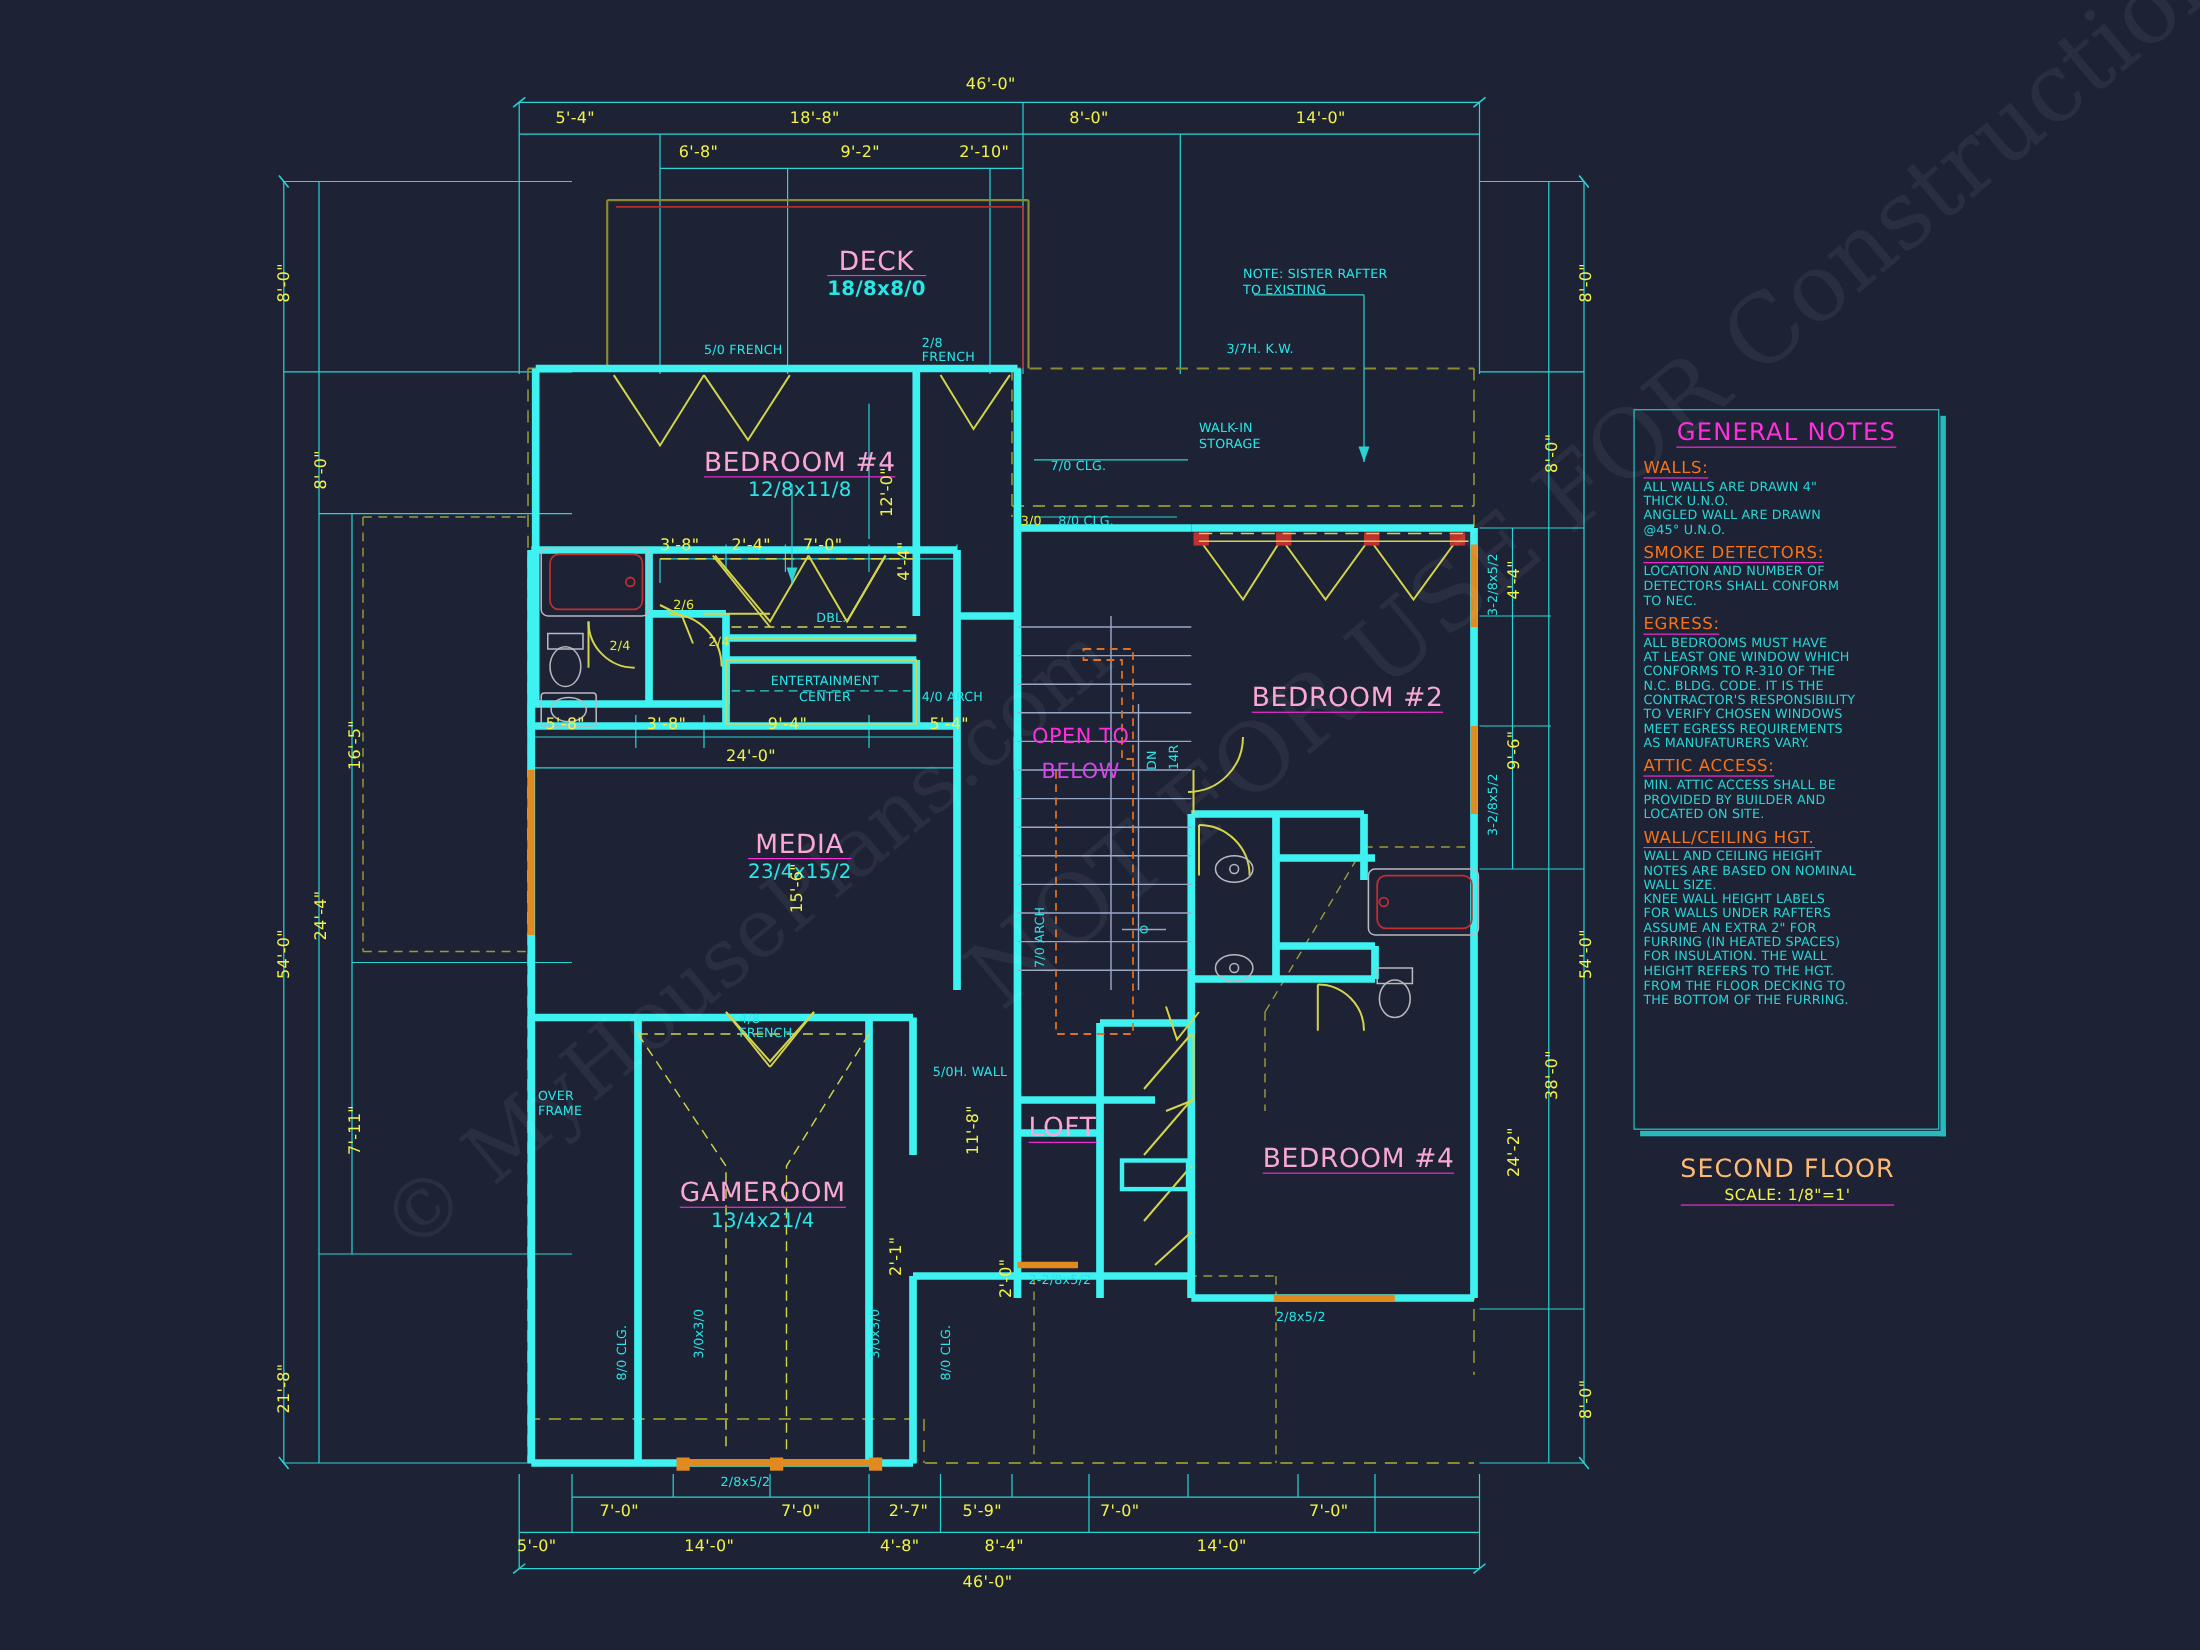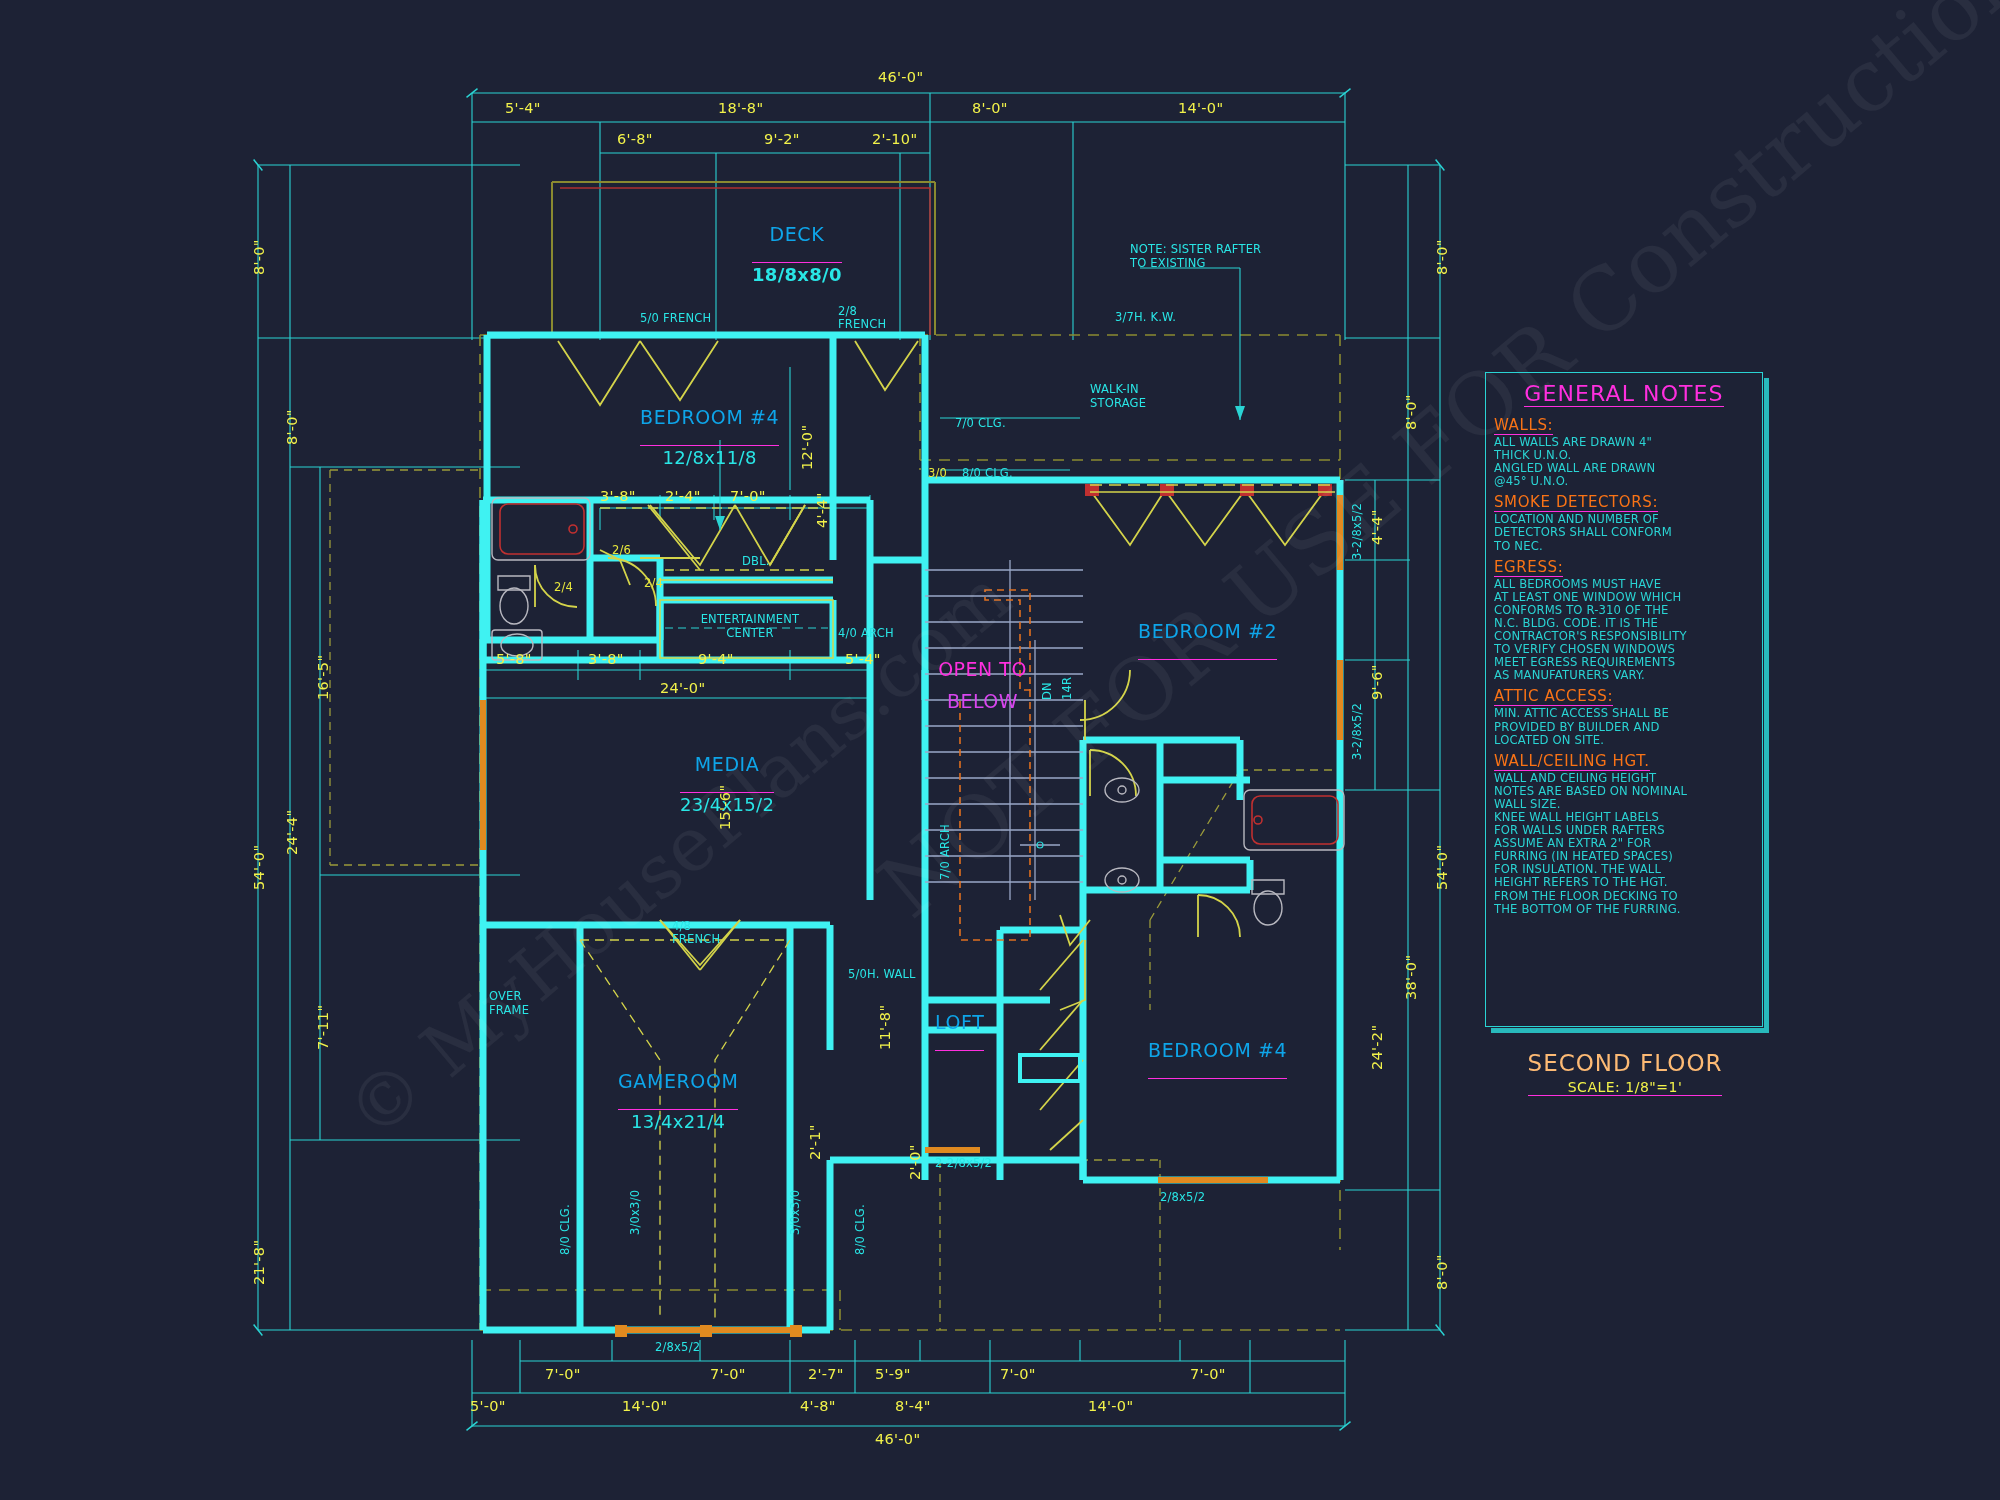--- a/index.html
+++ b/index.html
@@ -7,22 +7,22 @@
        font-family:"DejaVu Sans","Liberation Sans",sans-serif;}
   #stage{position:relative;width:2000px;height:1500px;background:#1d2235;}
   svg#plan{position:absolute;left:0;top:0;width:2000px;height:1500px;}
 
   .wm{position:absolute;color:rgba(255,255,255,0.055);font-family:"DejaVu Serif","Liberation Serif",serif;
       white-space:nowrap;pointer-events:none;font-weight:400;}
   .wm1{left:330px;top:1090px;font-size:74px;transform:rotate(-40deg);transform-origin:0 0;}
   .wm2{left:860px;top:860px;font-size:86px;transform:rotate(-40deg);transform-origin:0 0;}
 
   .lbl{position:absolute;white-space:nowrap;line-height:1.04;}
-  .room-name{color:#0ea5e9;font-size:19px;letter-spacing:.6px;
-             border-bottom:1.4px solid #ff2fdf;padding-bottom:17px;font-weight:400;}
+  .room-name{color:#f9a8d4;font-size:24px;letter-spacing:.6px;
+             border-bottom:1.4px solid #ff2fdf;padding-bottom:0;font-weight:400;}
   .room-dim{color:#29e6e6;font-size:18px;letter-spacing:.3px;}
   .tiny-c{color:#29e6e6;font-size:11.5px;letter-spacing:.2px;}
   .tiny-y{color:#e8e83c;font-size:11.5px;letter-spacing:.2px;}
   .dim{color:#f2f24a;font-size:14.5px;letter-spacing:.3px;}
   .magenta-big{color:#fdba74;font-size:23px;letter-spacing:1px;
                border-bottom:1.6px solid #ff2fdf;padding-bottom:19px;}
   .rot90{transform:rotate(-90deg);transform-origin:0 0;}
 
   
   #notes{position:absolute;left:1485px;top:372px;width:278px;height:655px;

